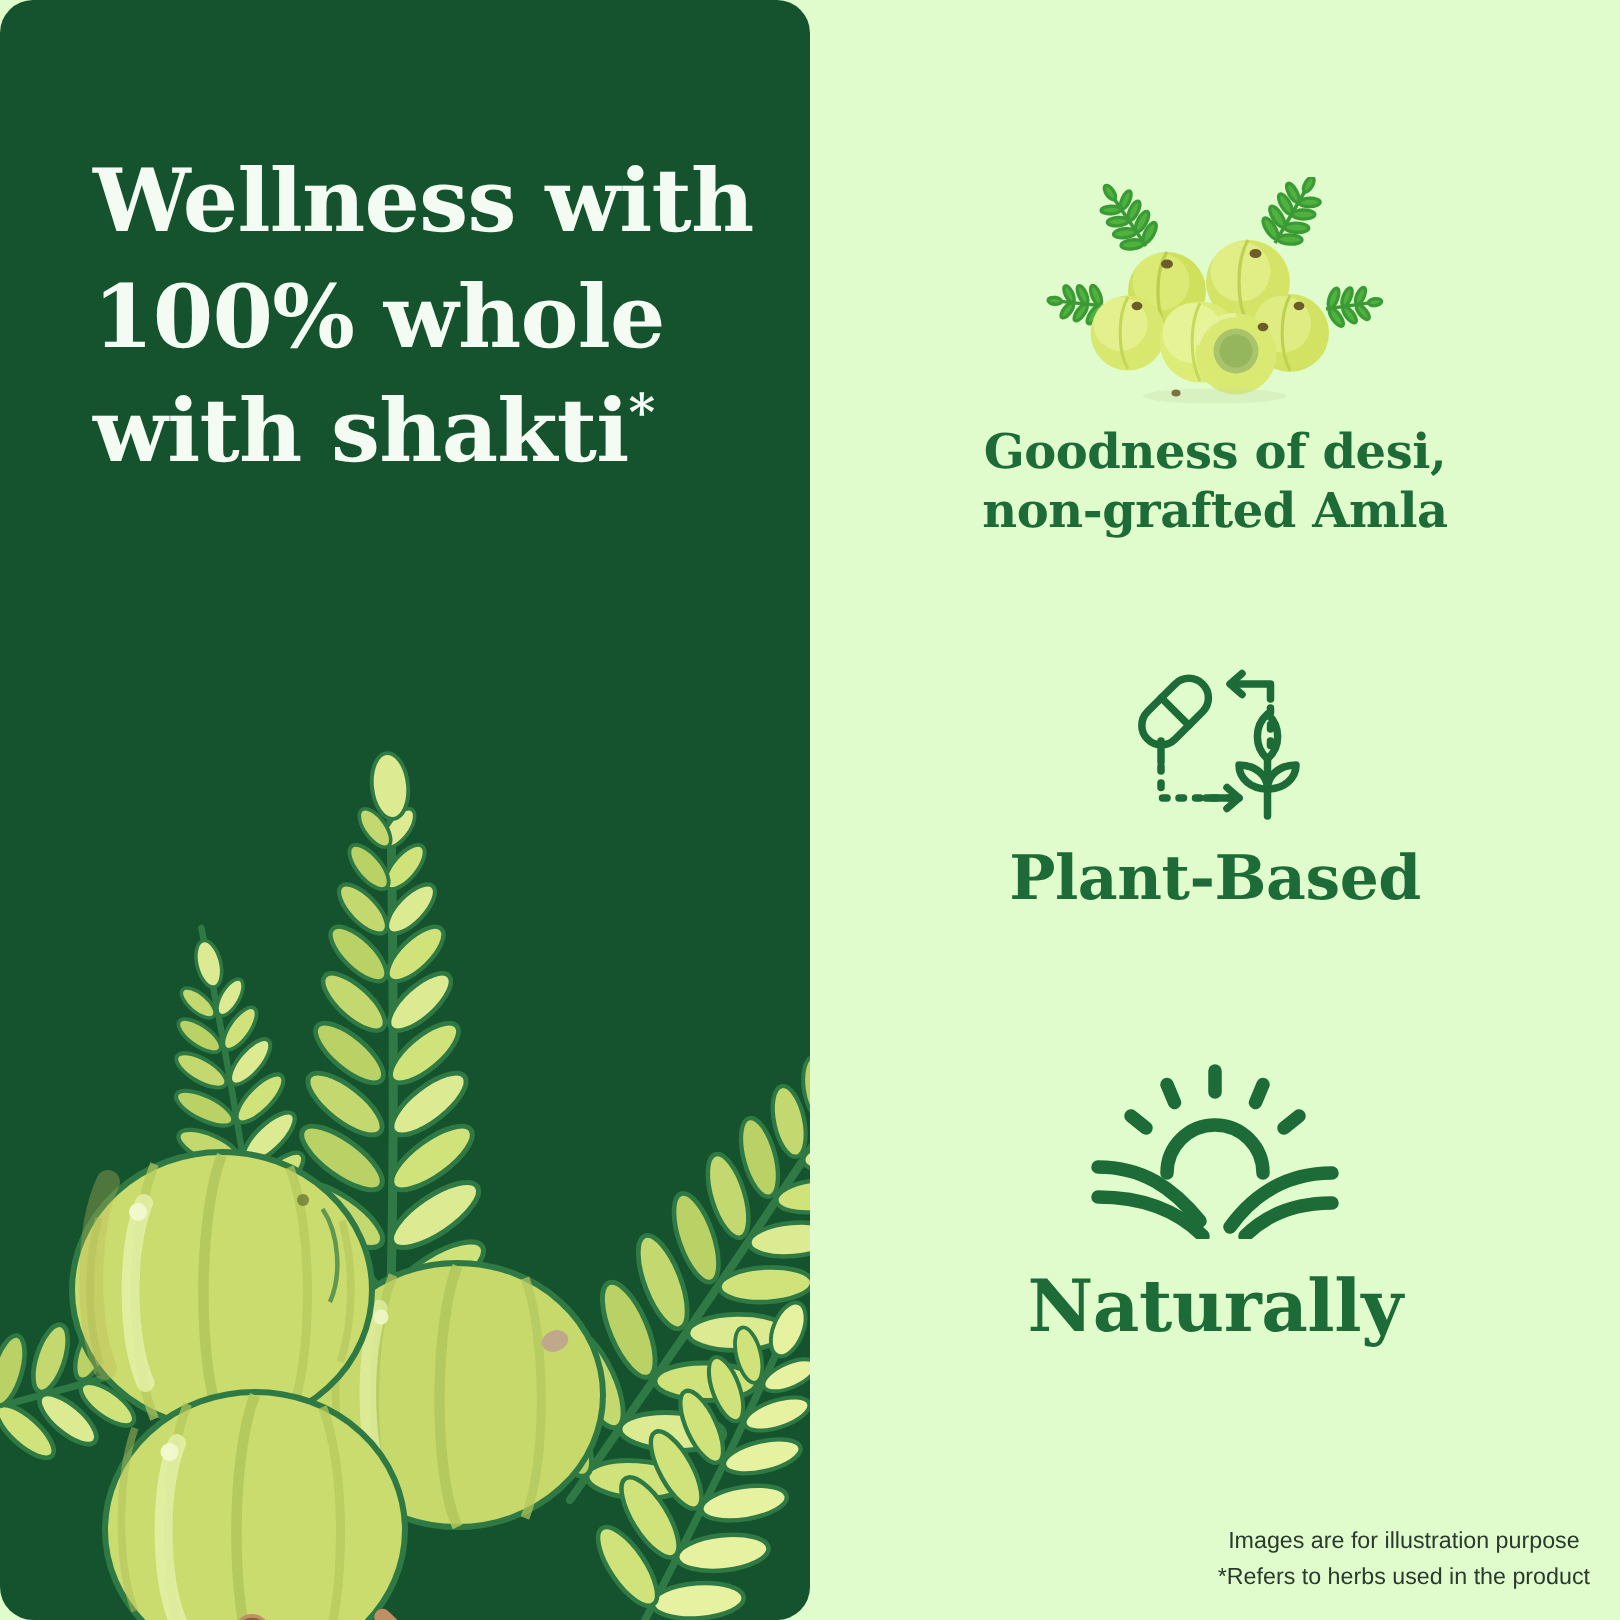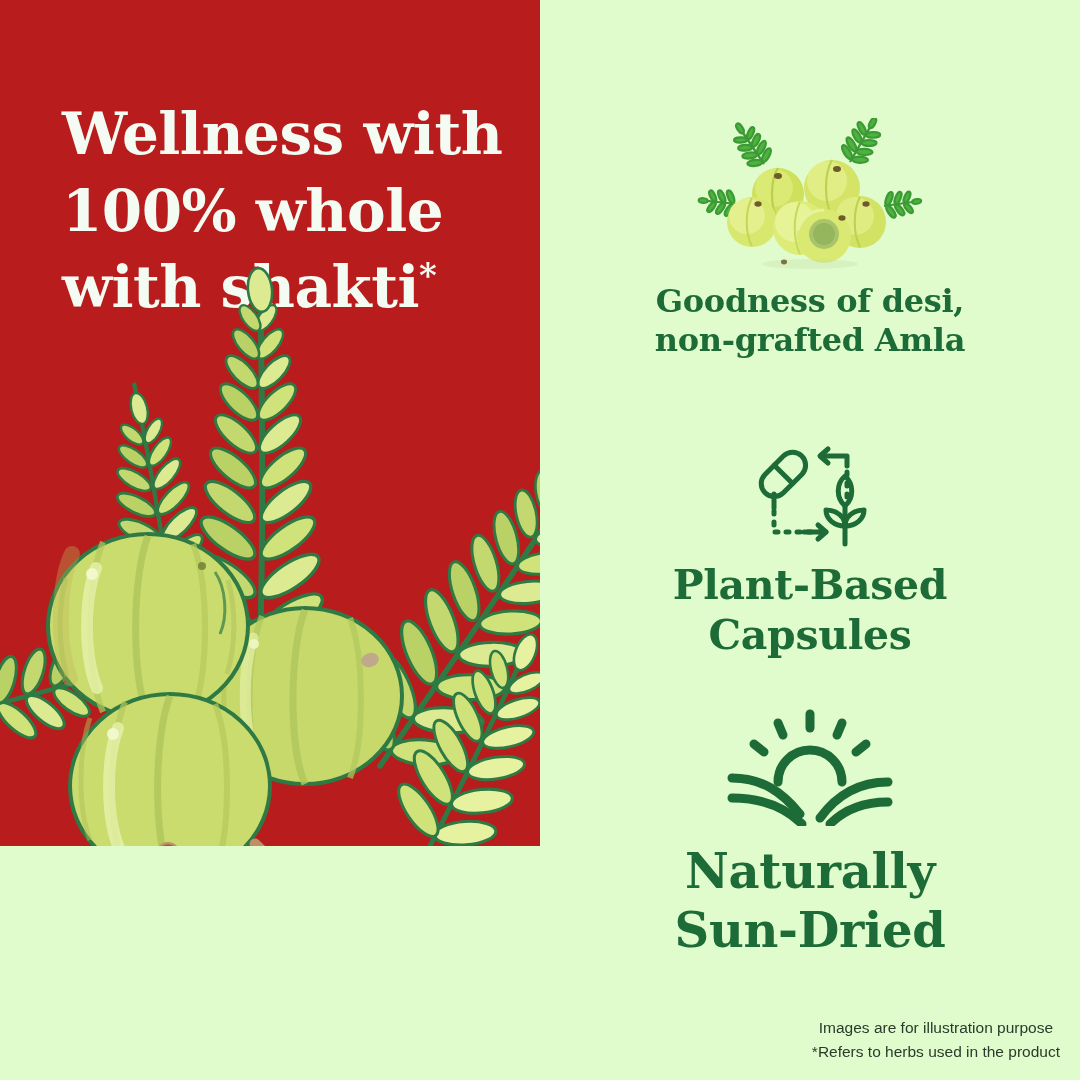--- a/index.html
+++ b/index.html
@@ -11,24 +11,25 @@
   }
   .poster {
     position:relative;
     width:1080px; height:1080px;
     display:flex;
   }
 
   
   .left-panel {
     position:relative;
-    width:540px; height:846px;
-    background:#b91c1c;
+    width:540px; height:1080px;
+    background:#14532d;
     overflow:hidden;
     flex:0 0 540px;
+    border-radius:22px;
   }
   .headline {
     position:absolute;
     left:62px; top:96px;
     width:450px;
     color:#f4fbf2;
     font-family:"DejaVu Serif", serif;
     font-weight:700;
     font-size:58px;
     line-height:1.32;
@@ -407,21 +408,20 @@
 
             <path d="M99,104 L99,66"></path>
             <path d="M99,66 C90,58 90,44 99,36 C108,44 108,58 99,66Z"></path>
             <path d="M99,86 C88,86 80,79 80,70 C91,70 99,77 99,86Z"></path>
             <path d="M99,86 C110,86 118,79 118,70 C107,70 99,77 99,86Z"></path>
           </g>
         </svg>
       </div>
       <div class="feature-label">
         <span>Plant-Based</span><br>
-        <span>Capsules</span>
       </div>
     </div>
 
     <div class="feature" id="feature-sun">
       <div class="feature-visual">
         <svg class="sun-svg" viewBox="0 0 176 120" xmlns="http://www.w3.org/2000/svg">
           <g fill="none" stroke="#1d6b36" stroke-width="9" stroke-linecap="round" stroke-linejoin="round">
 
             <line x1="88" y1="8" x2="88" y2="22"></line>
             <line x1="56" y1="17" x2="61" y2="29"></line>
@@ -433,21 +433,20 @@
 
             <path d="M10,72 C40,72 60,86 78,108"></path>
             <path d="M10,92 C44,92 66,104 80,118"></path>
             <path d="M166,76 C136,76 114,90 98,112"></path>
             <path d="M166,96 C138,96 120,106 108,118"></path>
           </g>
         </svg>
       </div>
       <div class="feature-label">
         <span>Naturally</span><br>
-        <span>Sun-Dried</span>
       </div>
     </div>
 
     <div class="footnote">
       <div>Images are for illustration purpose</div>
       <div>*Refers to herbs used in the product</div>
     </div>
   </div>
 </div>
 

